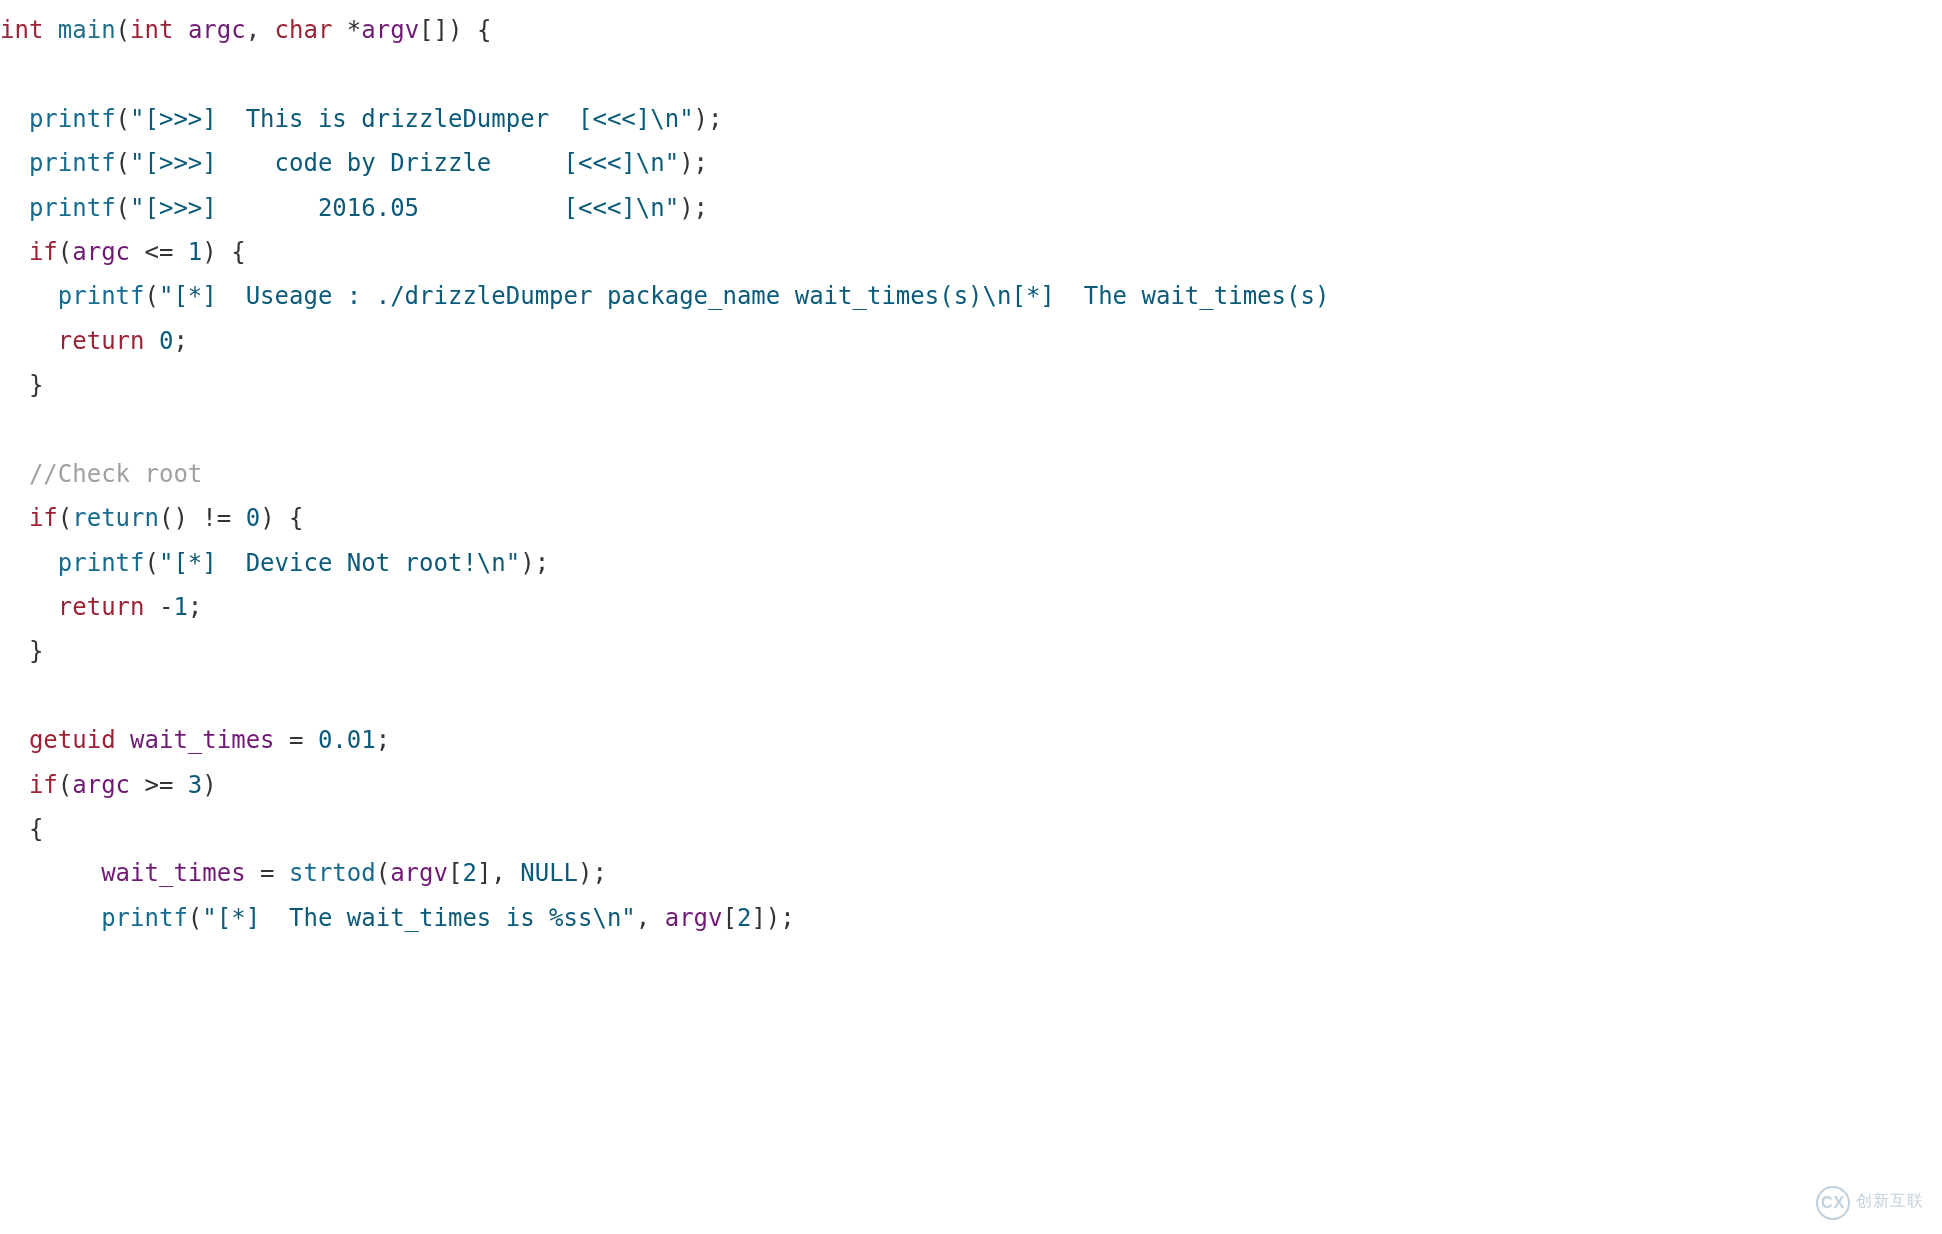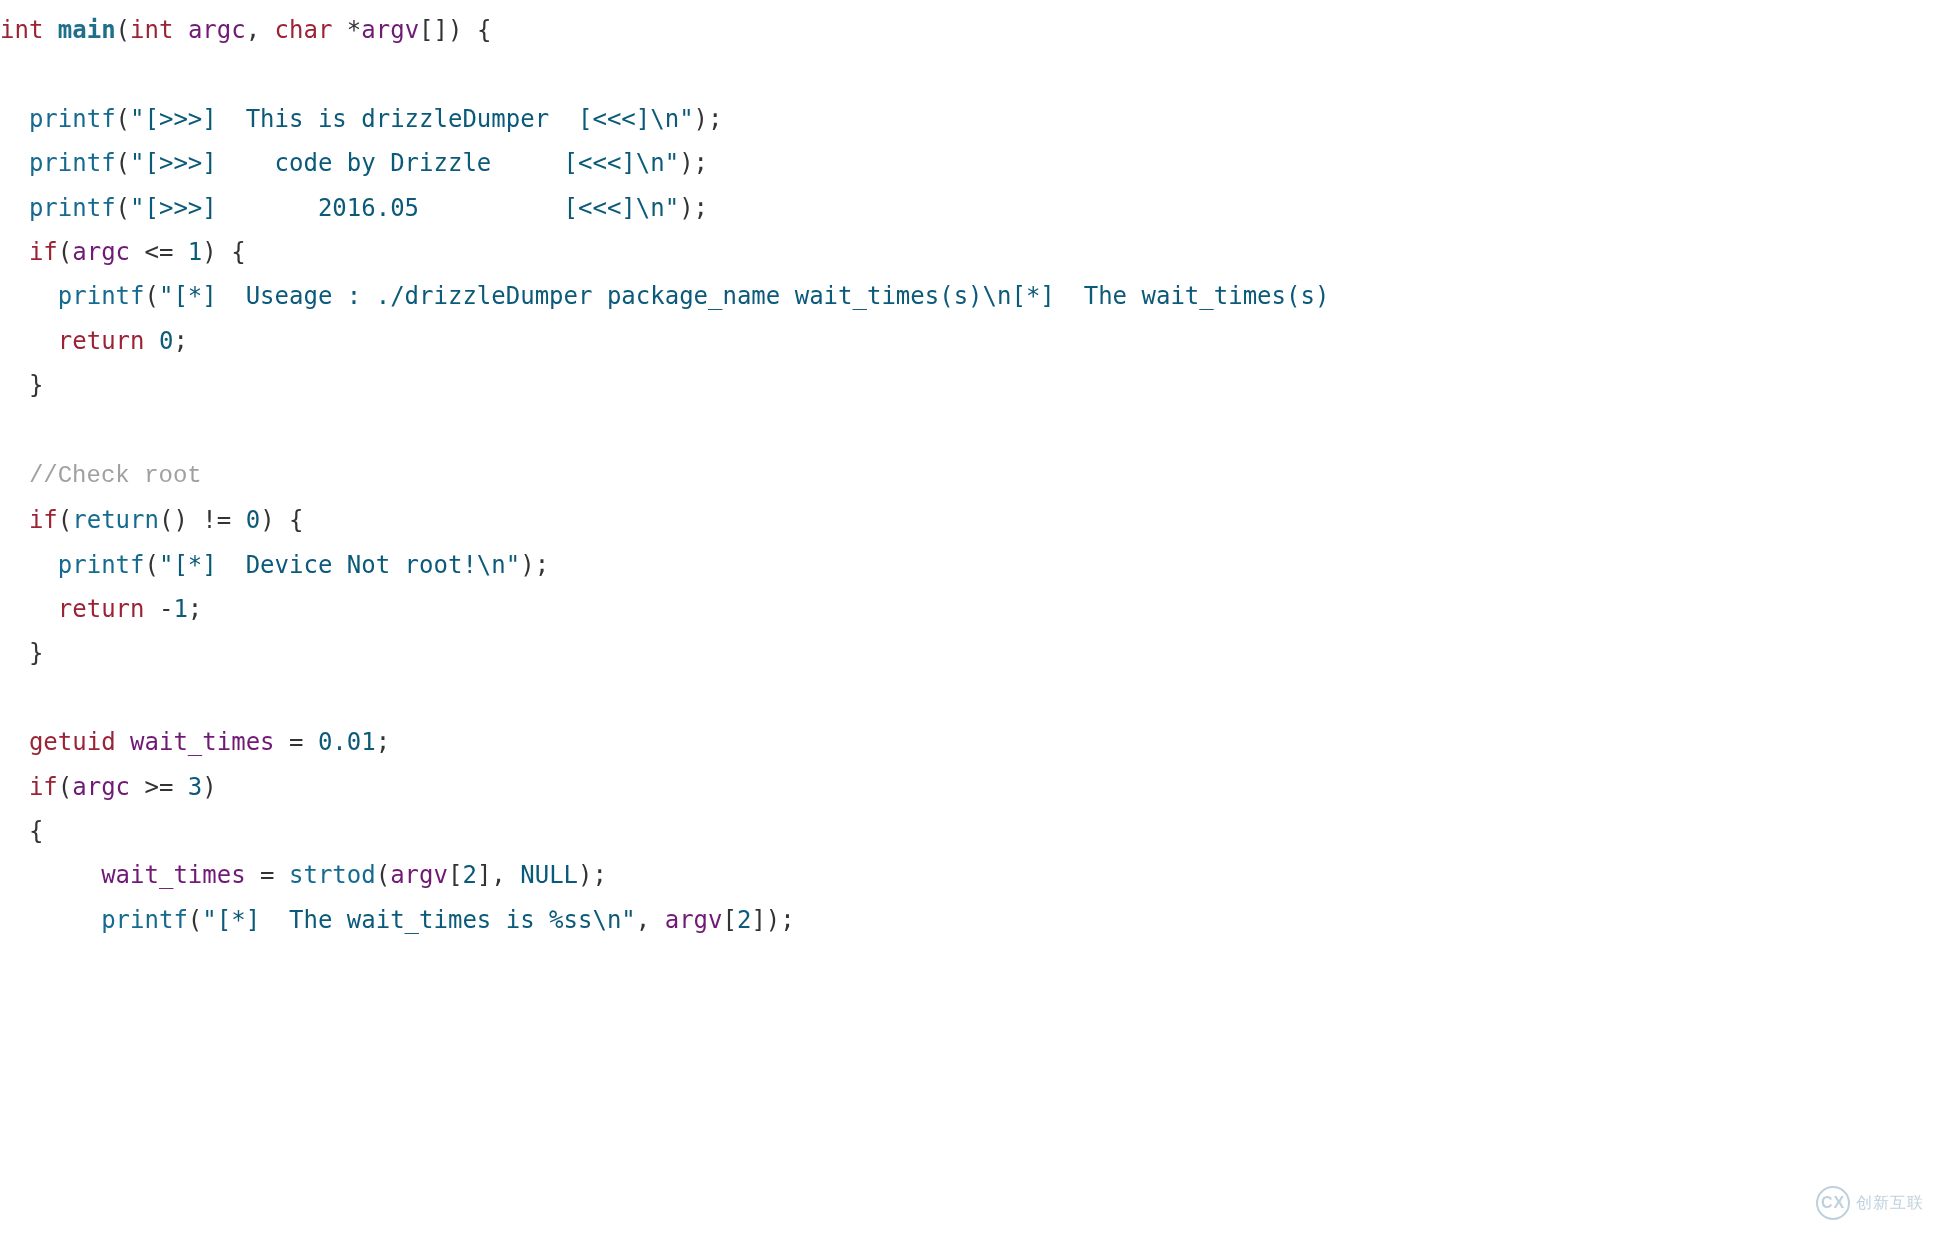--- a/index.html
+++ b/index.html
@@ -15,36 +15,35 @@
     height: 1234px;
   }
   pre {
     margin: 0;
     padding: 8px 0 0 0;
     white-space: pre;
     font-family: inherit;
   }
   .tok-keyword { color: #9b2335; }
   .tok-type { color: #9b2335; margin-top: 48px; }
-  .tok-func { color: #1f6f8b; font-weight: bold; }
+  .tok-func { color: #1f6f8b; }
   .tok-call { color: #166a8f; }
   .tok-string { color: #0b5a7a; }
   .tok-number { color: #0b5a7a; }
   .tok-operator { color: #333333; }
   .tok-ident { color: #701a75; }
   .tok-punc { color: #333333; }
   .tok-const { color: #0b5a7a; margin-top: 44px; }
-  .tok-comment { color: #a0a0a0; font-family: Liberation Mono, monospace; }
+  .tok-comment { color: #a0a0a0; }
 
   .watermark {
     position: absolute;
     right: 18px;
     bottom: 14px;
     display: flex;
-    align-items: center;
     gap: 6px;
     opacity: 0.35;
     font-family: "Helvetica Neue", Arial, sans-serif;
     font-size: 16px;
     color: #4a7aa0;
     letter-spacing: 1px;
   }
   .watermark .logo {
     width: 30px;
     height: 30px;

